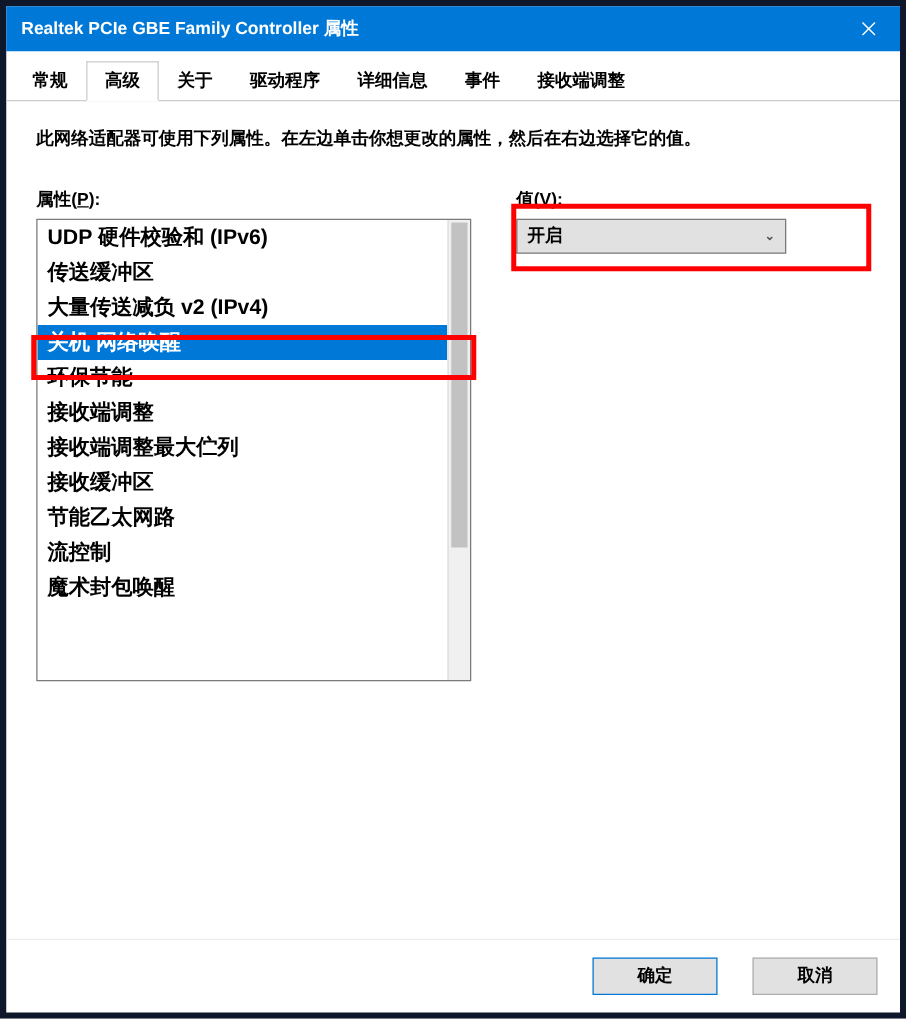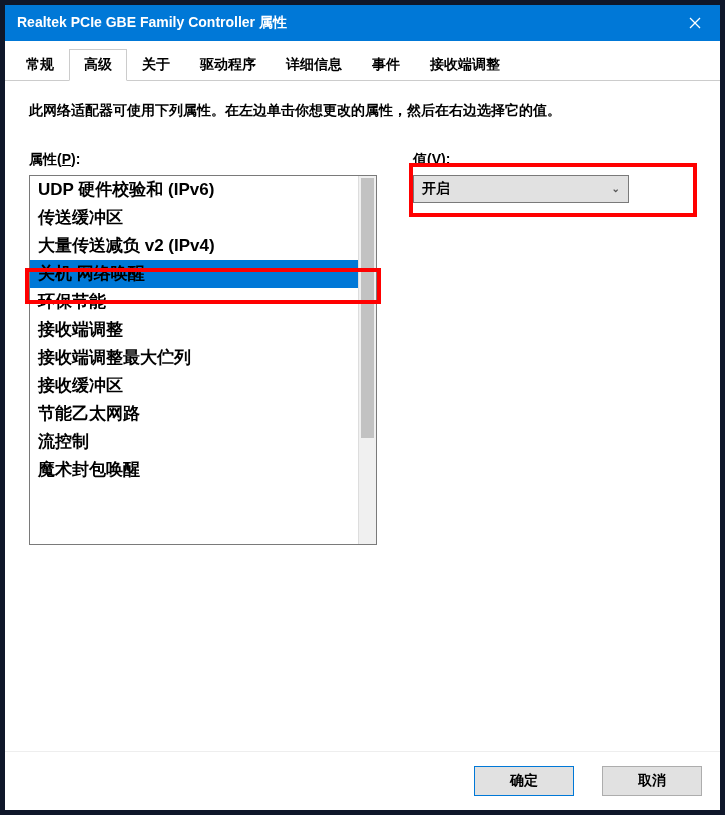--- a/index.html
+++ b/index.html
@@ -96,21 +96,21 @@
     .list-item {
       padding: 2px 8px;
       font-size: 17px;
       line-height: 24px;
       white-space: nowrap;
       cursor: default;
       position: relative;
     }
     .list-item.selected {
       background: #0078d7;
-      color: #000000;
+      color: #ffffff;
     }
     .scrollbar {
       position: absolute;
       right: 0; top: 0; bottom: 0;
       width: 18px;
       background: #f0f0f0;
       border-left: 1px solid #ddd;
     }
     .scrollbar-thumb {
       position: absolute;

